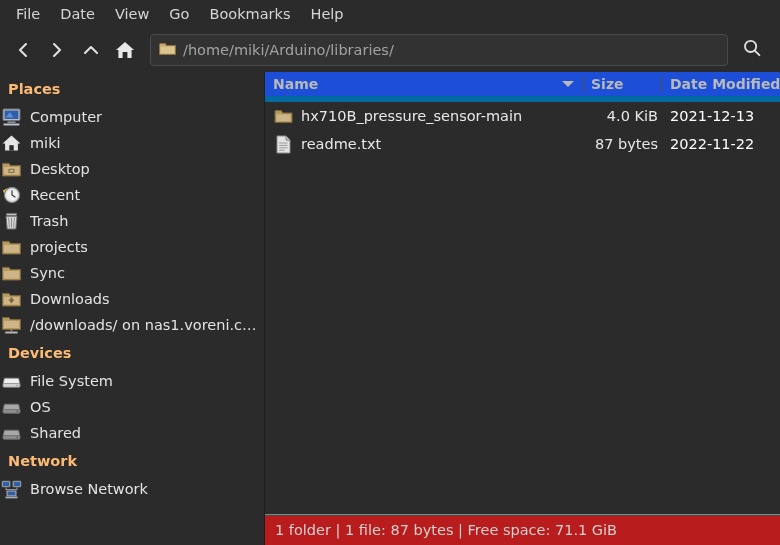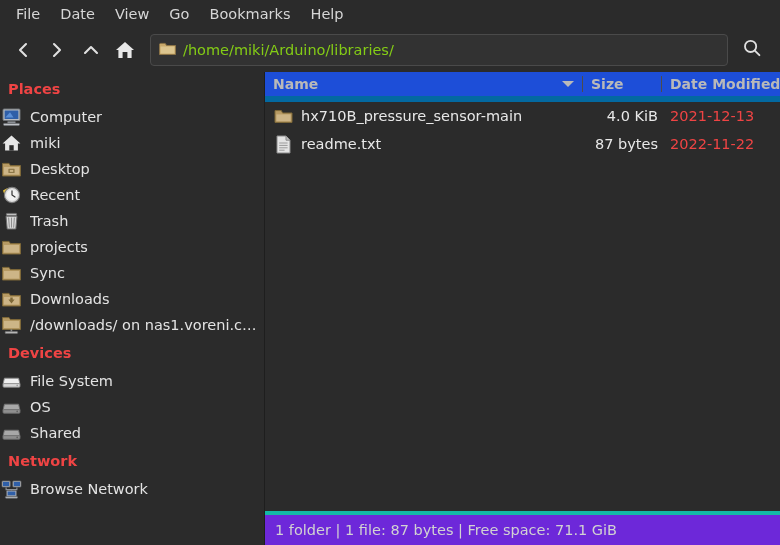--- a/index.html
+++ b/index.html
@@ -54,21 +54,21 @@
     margin-left: 8px;
     background: #323232;
     border: 1px solid #4a4a4a;
     border-radius: 4px;
     display: flex; align-items: center;
     padding: 0 8px;
     overflow: hidden;
   }
   .pathbar .pb-icon { margin-right: 7px; flex: 0 0 auto; display: block; }
   .pathbar .pb-text {
-    color: #84cc16;
+    color: #a3a3a3;
     font-size: 14.5px;
     white-space: nowrap;
     overflow: hidden;
   }
   .searchbtn {
     width: 40px; height: 36px;
     display: flex; align-items: center; justify-content: center;
     margin-left: 4px;
     cursor: default;
   }
@@ -83,21 +83,21 @@
   
   .sidebar {
     width: 264px;
     flex: 0 0 264px;
     background: #2b2b2b;
     border-right: 1px solid #1e1e1e;
     overflow: hidden;
     padding-top: 2px;
   }
   .side-head {
-    color: #ef4444;
+    color: #fdba74;
     font-size: 14.5px;
     font-weight: bold;
     padding: 4px 0 4px 8px;
     height: 22px;
     line-height: 22px;
     cursor: default;
   }
   .side-item {
     height: 26px;
     display: flex; align-items: center;
@@ -176,29 +176,29 @@
   }
   .f-size {
     flex: 0 0 70px;
     text-align: right; padding-right: 6px;
     color: #e8e8e8; font-size: 14.5px;
     white-space: nowrap;
   }
   .f-date {
     flex: 0 0 110px;
     padding-left: 6px;
-    color: #ef4444; font-size: 14.5px;
+    color: #ffffff; font-size: 14.5px;
     white-space: nowrap;
   }
 
   .statusbar {
     height: 30px;
     flex: 0 0 auto;
-    border-top: 4px solid #14b8a6;
-    background: #6d28d9;
+    border-top: 1px solid #14b8a6;
+    background: #b91c1c;
     display: flex; align-items: center;
     padding-left: 10px;
     color: #d2d2d2;
     font-size: 14.5px;
     white-space: nowrap;
     cursor: default;
   }
 </style>
 </head>
 <body>

